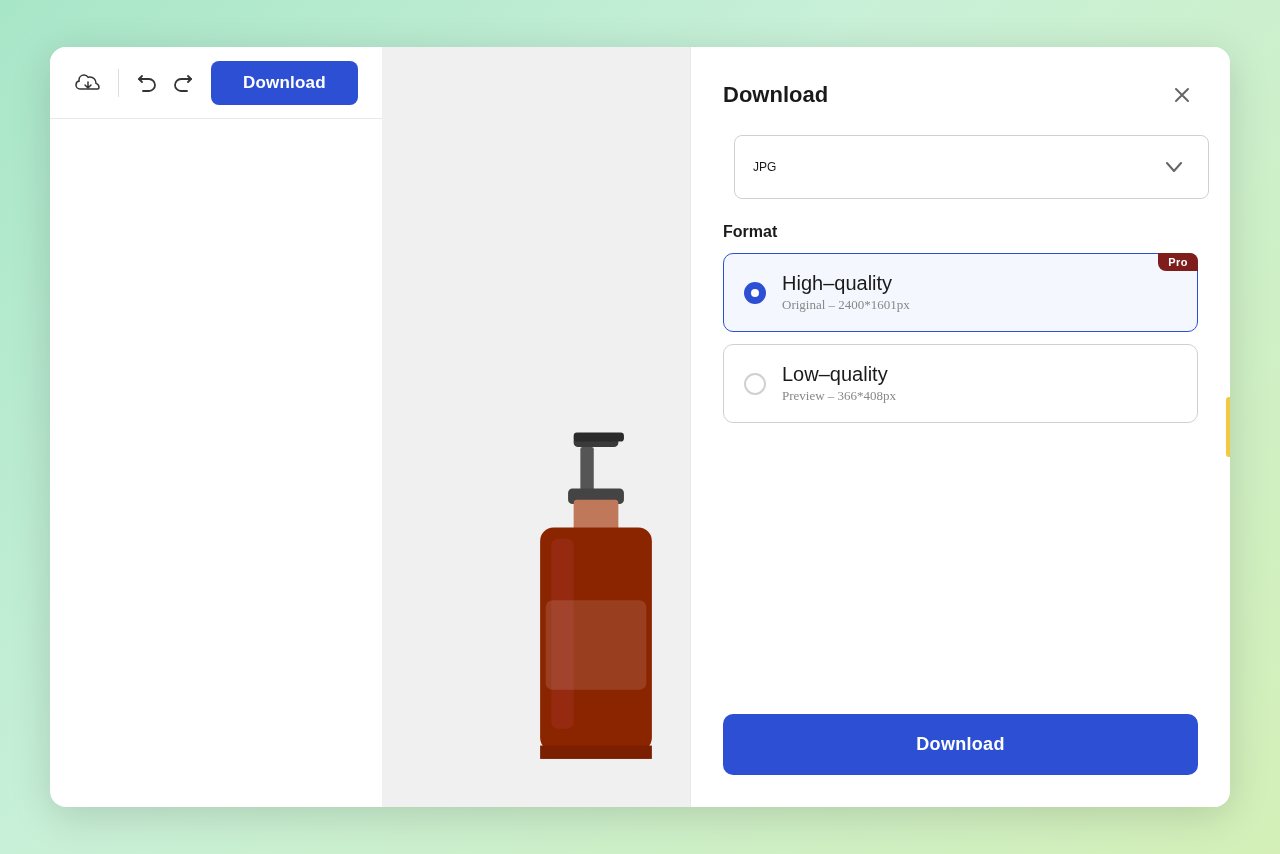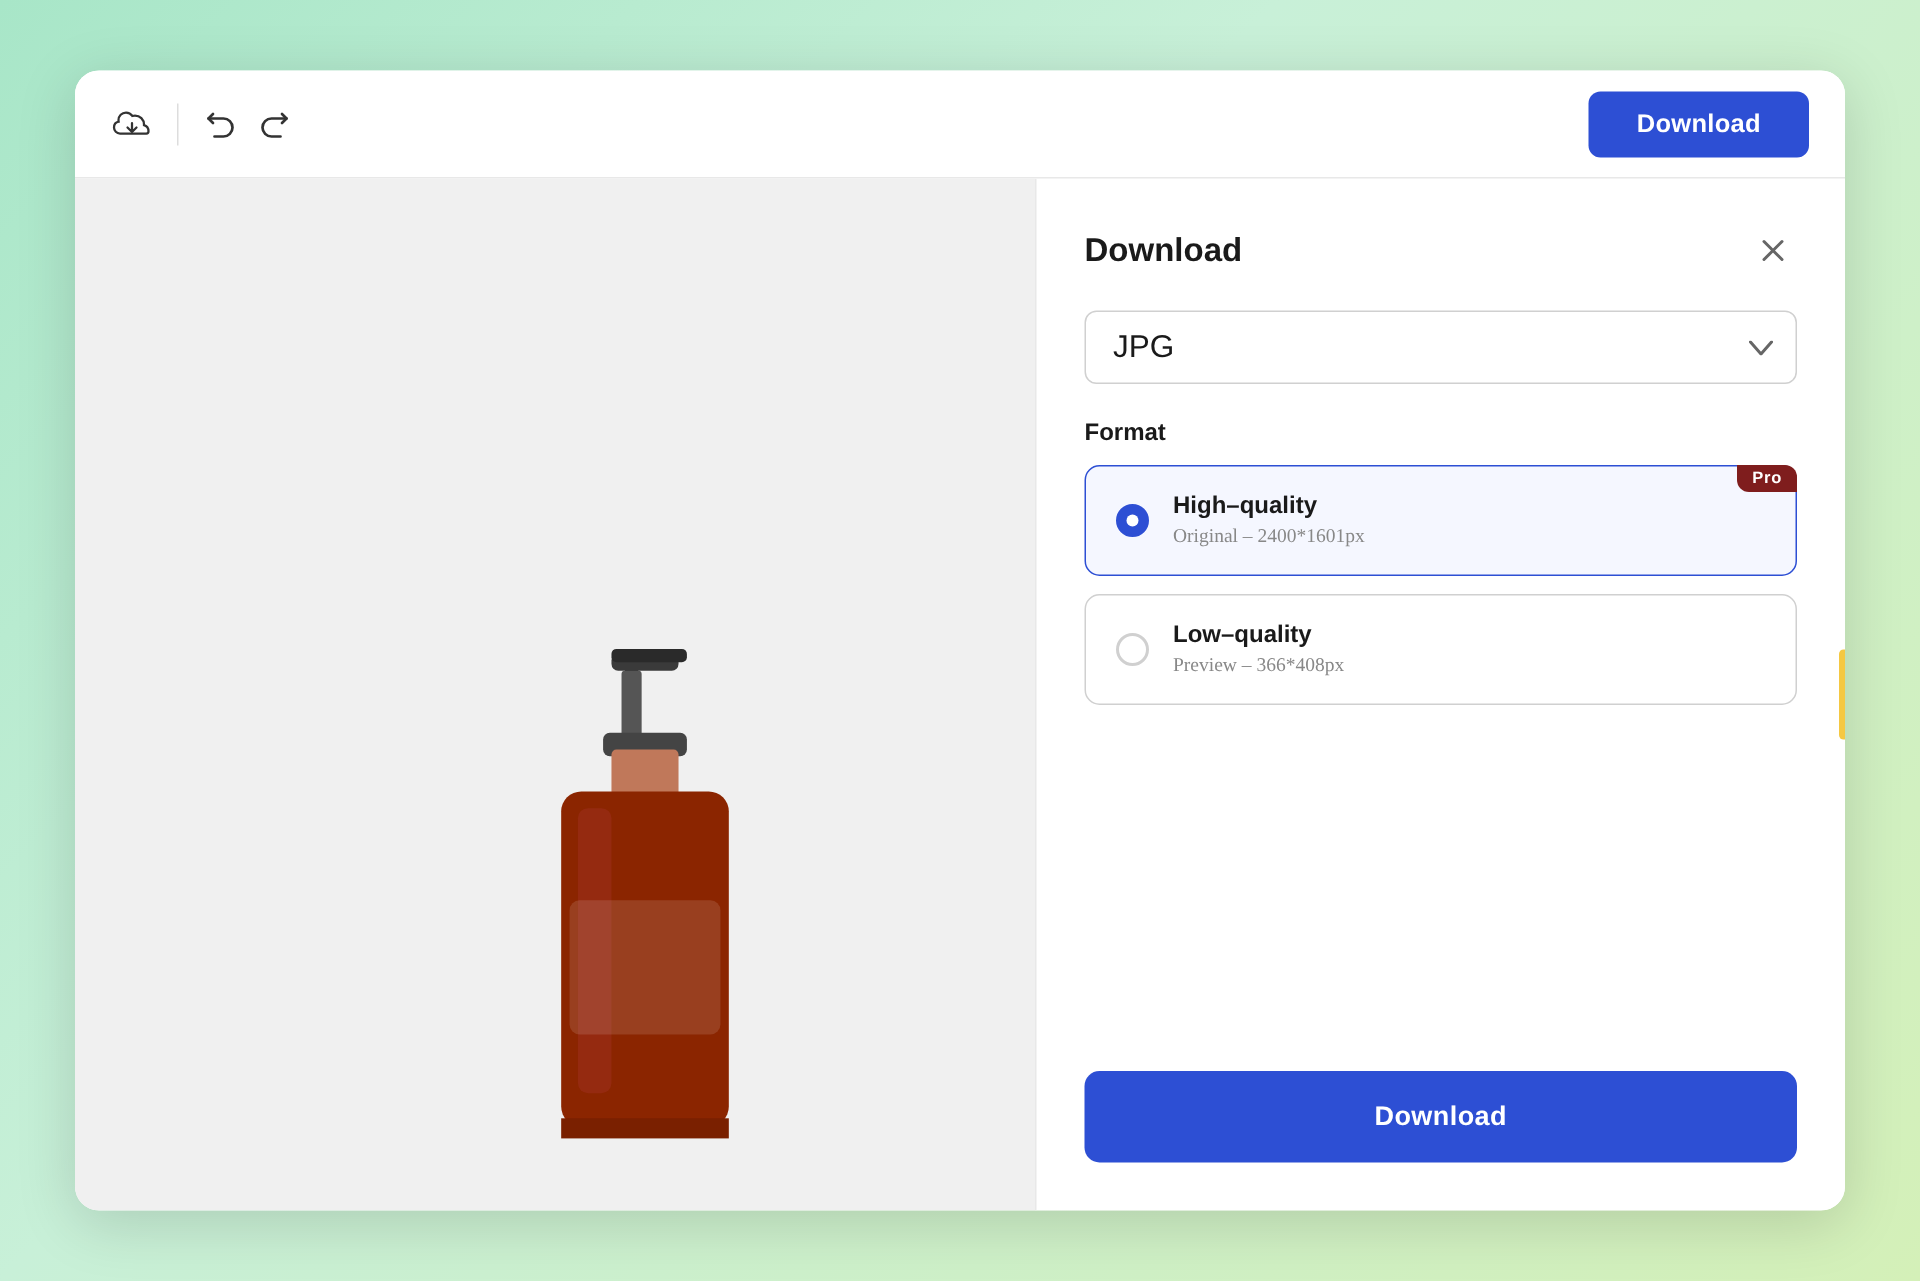--- a/index.html
+++ b/index.html
@@ -15,21 +15,21 @@
       justify-content: center;
     }
 
     .app-window {
       width: 1180px;
       height: 760px;
       background: #ffffff;
       border-radius: 16px;
       overflow: hidden;
       display: flex;
-      flex-direction: column;
+      flex-direction: row;
       box-shadow: 0 8px 40px rgba(0,0,0,0.15);
       position: relative;
     }
 
     
     .toolbar {
       height: 72px;
       background: #ffffff;
       border-bottom: 1px solid #e8e8e8;
       display: flex;
@@ -155,29 +155,30 @@
       color: #1a1a1a;
       margin-bottom: 12px;
     }
 
     .format-select-wrapper {
       position: relative;
     }
 
     .format-select {
       width: 100%;
-      padding: 12px 18px;
-      font-size: 21px;
+      padding: 24px 18px;
+      font-size: 12px;
       color: #1a1a1a;
       background: #ffffff;
       border: 1.5px solid #d0d0d0;
       border-radius: 8px;
       appearance: none;
       cursor: pointer;
       outline: none;
+      margin-left: 11px;
     }
 
     .select-chevron {
       position: absolute;
       right: 16px;
       top: 50%;
       transform: translateY(-50%);
       color: #666;
       pointer-events: none;
       font-size: 14px;
@@ -228,22 +229,22 @@
       height: 8px;
       border-radius: 50%;
       background: #ffffff;
     }
 
     .quality-text {
       flex: 1;
     }
 
     .quality-name {
-      font-size: 16px;
-      font-weight: 700;
+      font-size: 20px;
+      font-weight: 400;
       color: #1a1a1a;
     }
 
     .quality-desc {
       font-size: 13px;
       color: #888;
       margin-top: 2px;
       font-family: Liberation Serif, serif;
     }
 

